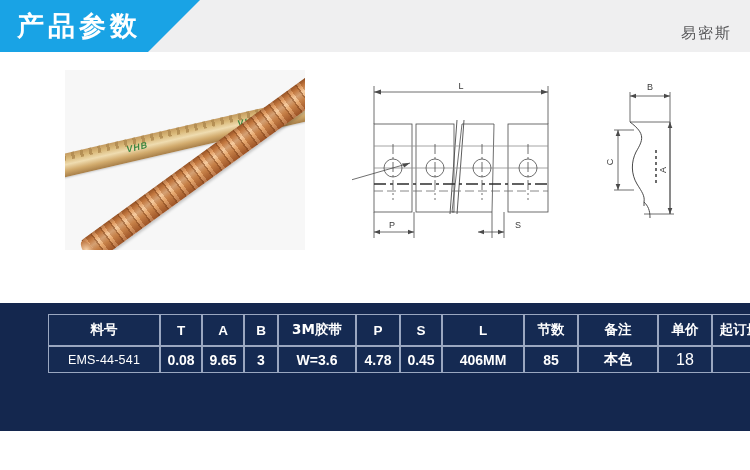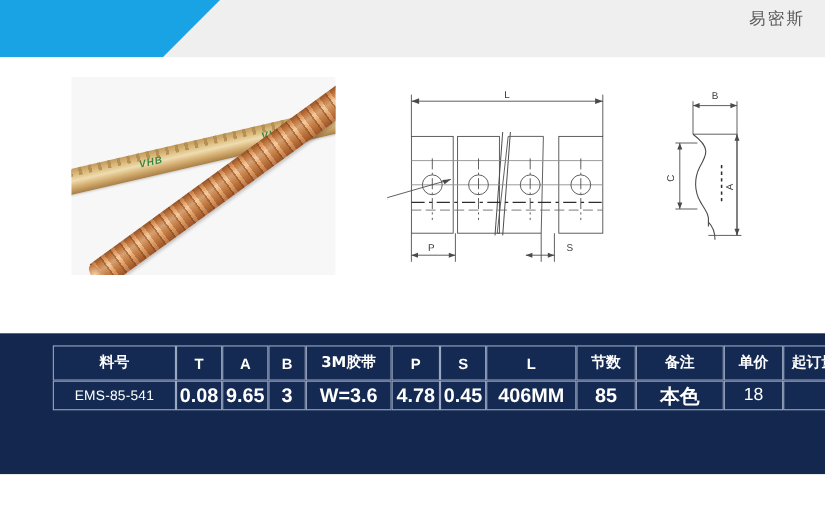--- a/index.html
+++ b/index.html
@@ -21,21 +21,21 @@
     background:#19a3e5;
     clip-path:polygon(0 0,200px 0,148px 52px,0 52px);
   }
   .hdr-title{
     position:absolute;left:17px;top:9px;
     font-size:27px;font-weight:bold;color:#ffffff;
     letter-spacing:4px;line-height:34px;
     font-family:"DejaVu Sans","Liberation Sans",sans-serif;
   }
   .hdr-brand{
-    position:absolute;right:18px;top:8px;
+    position:absolute;right:18px;top:24px;
     font-size:15px;color:#58585a;letter-spacing:2px;
     font-family:"DejaVu Serif","Liberation Serif",serif;
   }
 
   
   .media{position:absolute;left:0;top:62px;width:750px;height:238px;background:#fff;}
 
   
   .photo{
     position:absolute;left:65px;top:8px;width:240px;height:180px;
@@ -94,40 +94,41 @@
     position:absolute;left:32px;top:11px;
     width:576px;border-collapse:separate;border-spacing:0;
     table-layout:fixed;
     padding-left:16px;
   }
   .tbl td,.tbl th{
     border:1px solid #9aa7c0;
     background:#152a52;
     color:#ffffff;
     text-align:center;
-    font-size:18px;
+    font-size:14px;
     font-weight:bold;
     padding:0;
     height:25px;
     white-space:nowrap;
     overflow:hidden;
   }
   .tbl th{height:30px;font-size:13.5px;}
   .tbl td.light{font-weight:normal;font-size:16px;}
   .tbl td.code{font-size:12.5px;font-weight:normal;letter-spacing:.2px;}
   .tbl th.cn,.tbl td.cn{font-family:"DejaVu Sans","Liberation Sans",sans-serif;}
 </style>
 </head>
 <body>
 
 <div class="page">
 
   <div class="header">
     <div class="hdr-gray"></div>
     <div class="hdr-blue"></div>
+    <div class="hdr-title">产品参数</div>
     <div class="hdr-brand">易密斯</div>
   </div>
 
   <div class="media">
 
     <div class="photo">
       <div class="bar bar-a">
         <div class="teeth"></div>
         <div class="vhb">VHB</div>
         <div class="vhb2">VHB</div>
@@ -256,21 +257,21 @@
           <th>S</th>
           <th>L</th>
           <th class="cn">节数</th>
           <th class="cn">备注</th>
           <th class="cn">单价</th>
           <th class="cn">起订量</th>
         </tr>
       </thead>
       <tbody>
         <tr>
-          <td class="code">EMS-85-541</td>
+          <td class="code">EMS-44-541</td>
           <td>0.08</td>
           <td>9.65</td>
           <td>3</td>
           <td>W=3.6</td>
           <td>4.78</td>
           <td>0.45</td>
           <td>406MM</td>
           <td>85</td>
           <td class="cn">本色</td>
           <td class="light">18</td>

